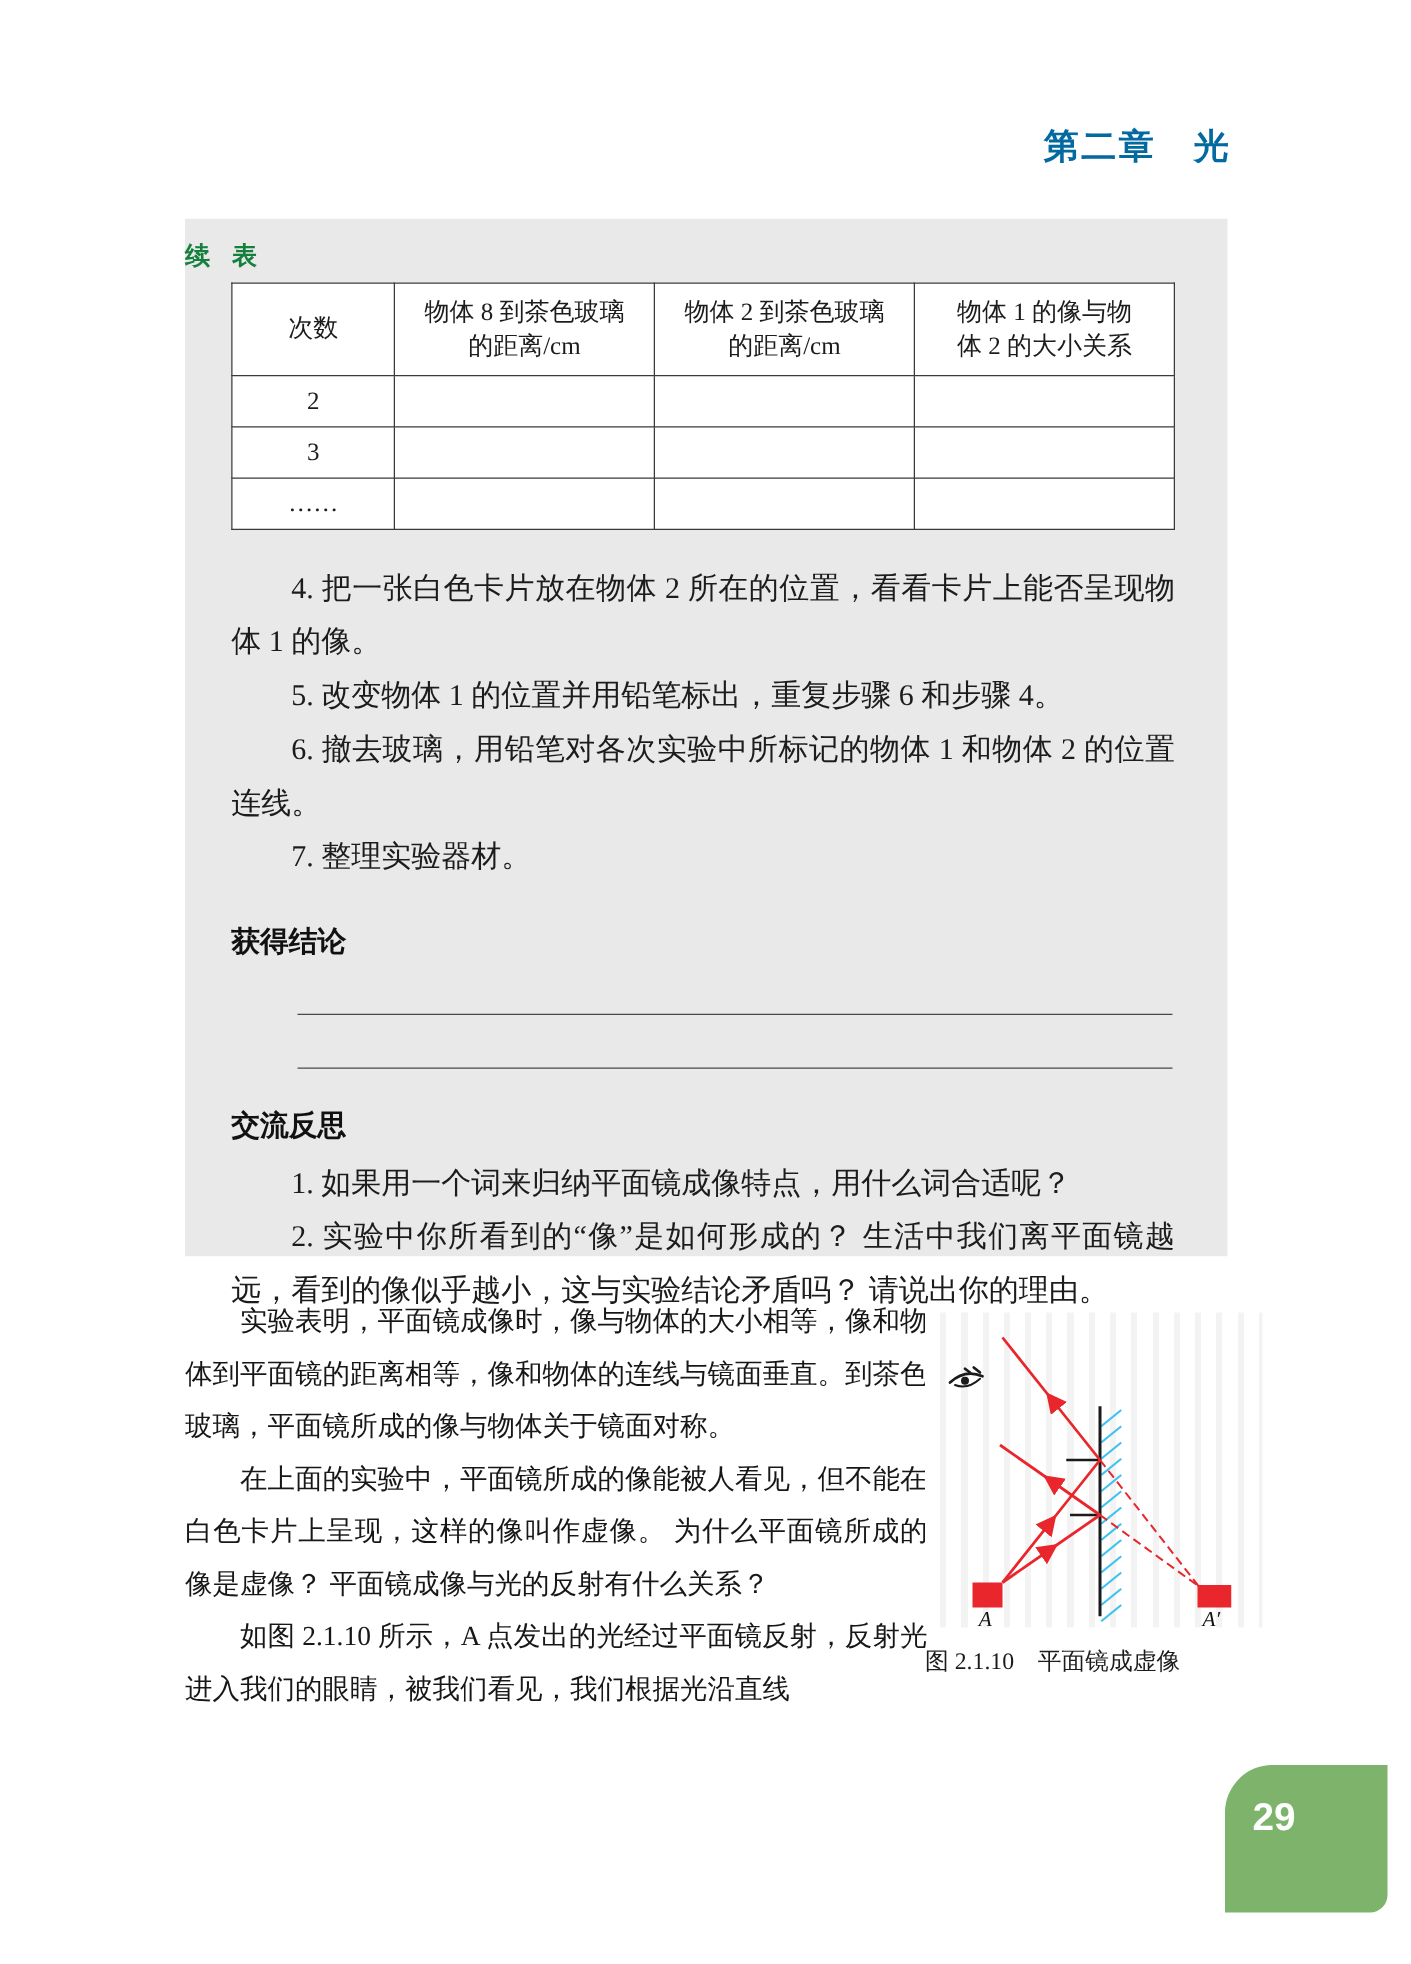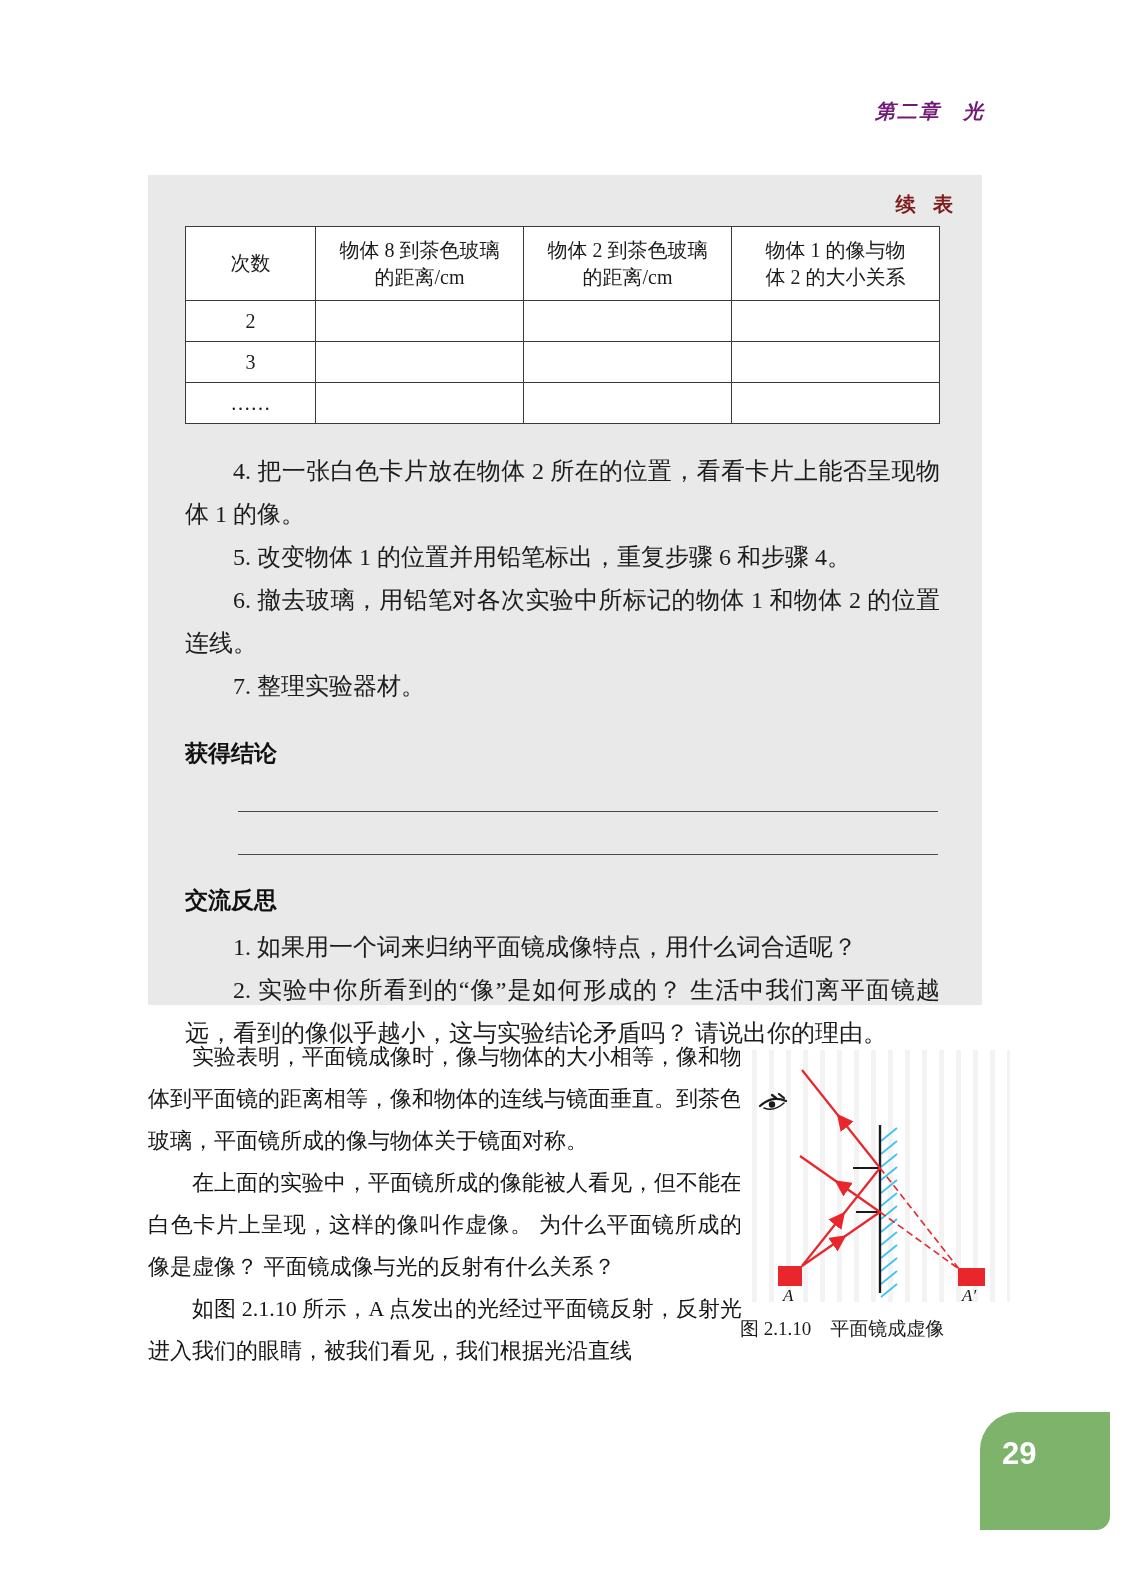--- a/index.html
+++ b/index.html
@@ -6,31 +6,31 @@
   html,body { background:#ffffff; }
   .page {
     position:relative; width:1129px; height:1571px; background:#ffffff;
     font-family:"Liberation Serif","DejaVu Serif",serif; color:#1c1c1c;
     overflow:hidden;
   }
   
   .chapter-header {
     position:absolute; top:98px; right:144px;
     font-family:"Liberation Sans","DejaVu Sans",sans-serif;
-    font-weight:bold; font-size:20px; color:#701a75; letter-spacing:2px;font-style:italic;
+    font-weight:bold; font-size:28px; color:#0369a1; letter-spacing:2px;
   }
   
   .gray-box {
     position:absolute; left:148px; top:175px; width:834px; height:830px;
     background:#e9e9ea; padding-top:16px;
   }
   .continued-label {
-    text-align:right; padding-right:23px;
-    font-family:"Liberation Sans","DejaVu Sans",sans-serif;
-    font-weight:bold; font-size:20px; color:#7f1d1d; letter-spacing:6px;
+    padding-right:44px;
+    font-family:"Liberation Sans","DejaVu Sans",sans-serif;
+    font-weight:bold; font-size:20px; color:#15803d; letter-spacing:6px;
   }
   table.exp-table {
     margin:8px 62px 0 37px; width:755px;
     border-collapse:collapse; background:#ffffff;
     font-size:20px;
   }
   table.exp-table th, table.exp-table td {
     border:1px solid #3a3a3a; text-align:center; vertical-align:middle;
     font-weight:normal; color:#1c1c1c;
   }

